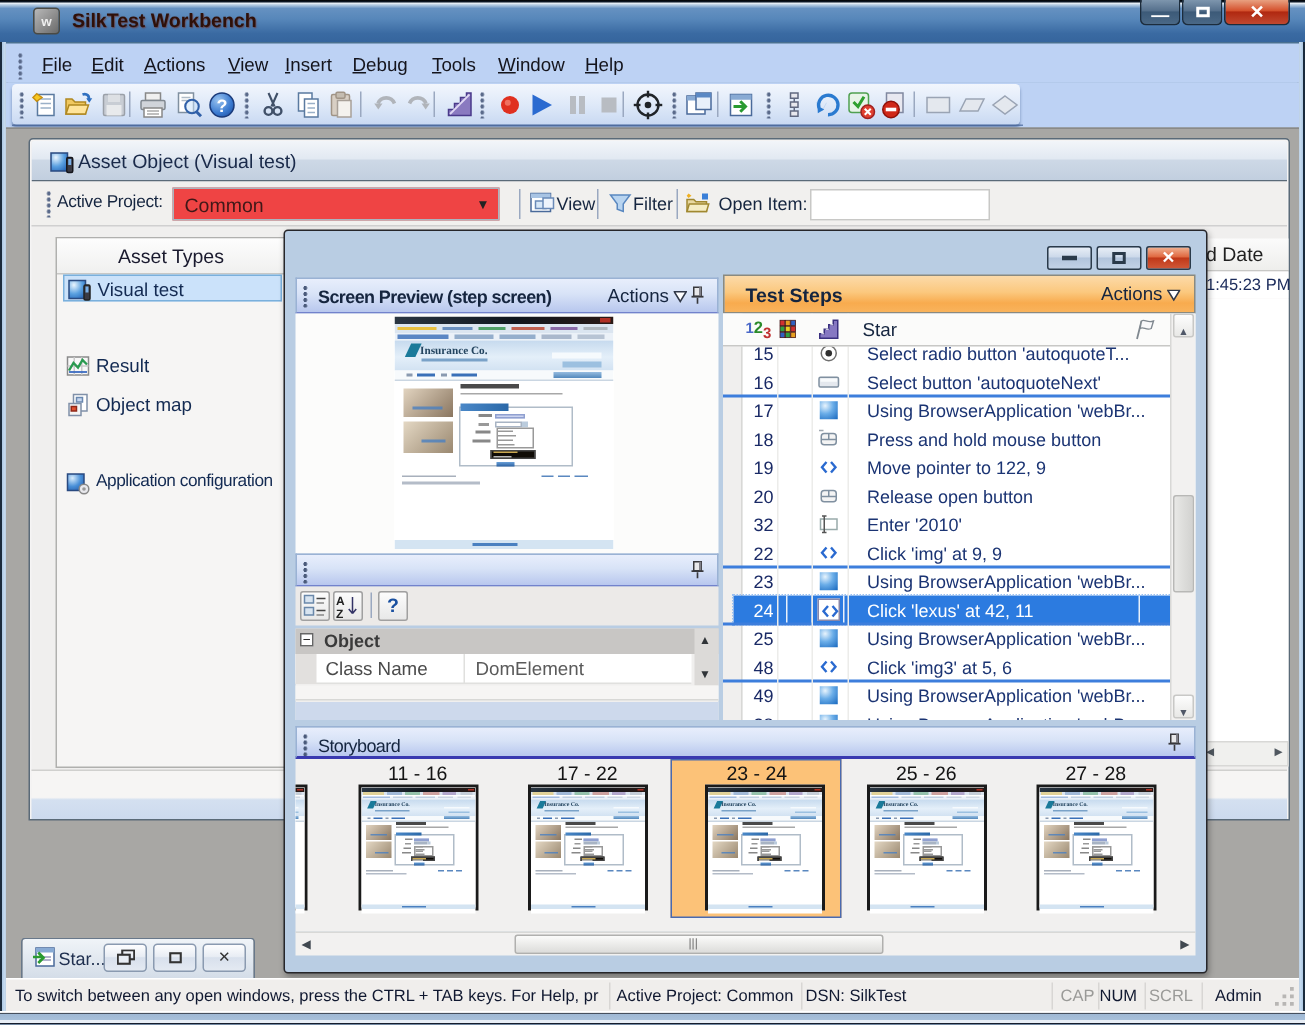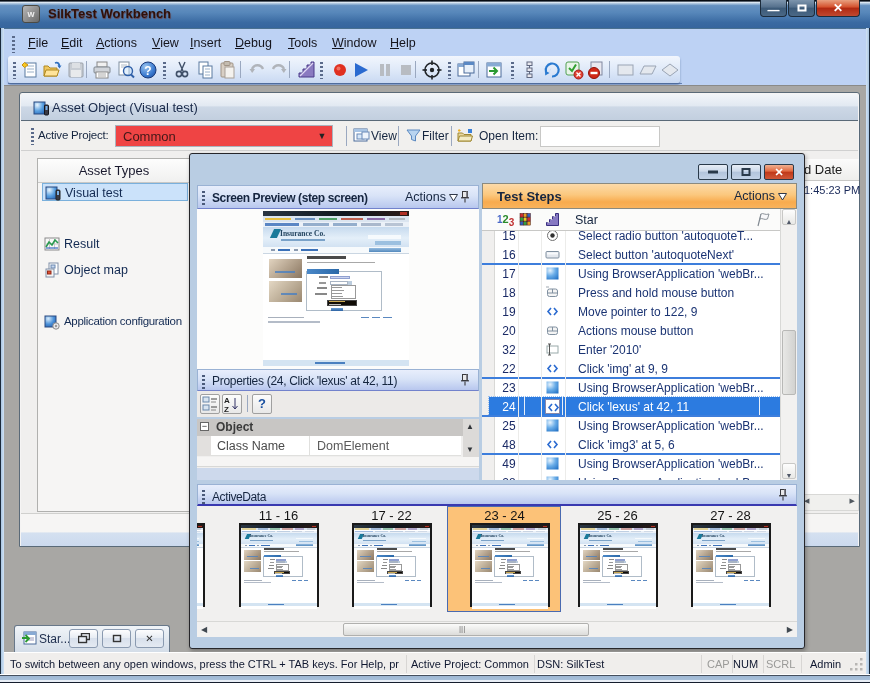--- a/index.html
+++ b/index.html
@@ -556,21 +556,20 @@
         <div style="position:absolute;left:120.0px;top:105.5px;width:9.0px;height:1.6px;background:#5a88c0;"></div>
         <div style="position:absolute;left:5.0px;top:110.0px;width:52.0px;height:1.6px;background:#b4bcc8;"></div>
         <div style="position:absolute;left:0.0px;top:149.0px;width:146.0px;height:6.0px;background:#d4e4f2;"></div>
         <div style="position:absolute;left:52.0px;top:150.8px;width:30.0px;height:2.5px;background:#4a80c0;"></div>
       </div>
     </div>
   </div>
 
 <div class="abs phead" id="pr-head">
     <span class="grip2"></span>
-    <span class="pt" style="font-weight:normal;letter-spacing:-0.3px;top:4px">Properties (24, Click 'lexus' at 42, 11)</span>
   <span class="pin pinsvg" style="left:260px;top:3px"><svg viewBox="0 0 14 14">
         <rect x="4.5" y="1.5" width="5" height="6" fill="#e8e8ea" stroke="#38383c"></rect>
         <rect x="8" y="1.5" width="1.5" height="6" fill="#808088"></rect>
         <line x1="3" y1="7.8" x2="11" y2="7.8" stroke="#38383c" stroke-width="1.2"></line>
         <line x1="7" y1="8.5" x2="7" y2="12.5" stroke="#38383c" stroke-width="1.1"></line>
       </svg></span>
   </div>
 <div class="abs" id="pr-tools">
   <div class="prbtn" style="left:3px"><svg width="18" height="18" viewBox="0 0 18 18">
         <rect x="2" y="2" width="6" height="5" fill="#d8e4f0" stroke="#6a88aa"></rect>
@@ -658,21 +657,21 @@
       <div class="trow" style="top:93px">
         <span class="num">19</span>
         <span class="stext">Move pointer to 122, 9</span>
         <span class="sicon"><svg viewBox="0 0 15 15">
             <path d="M6 4 L3 7.5 L6 11" fill="none" stroke="#2a6ad0" stroke-width="1.6"></path>
             <path d="M9 4 L12 7.5 L9 11" fill="none" stroke="#2a6ad0" stroke-width="1.6"></path>
           </svg></span>
       </div>
       <div class="trow" style="top:112px">
         <span class="num">20</span>
-        <span class="stext">Actions mouse button</span>
+        <span class="stext">Release open button</span>
         <span class="sicon"><svg viewBox="0 0 15 15">
             <rect x="2.5" y="4" width="10" height="7.5" rx="2" fill="#f4f4f4" stroke="#8090a0"></rect>
             <line x1="7.5" y1="4" x2="7.5" y2="8" stroke="#8090a0"></line>
             <line x1="2.5" y1="8" x2="12.5" y2="8" stroke="#8090a0"></line>
           </svg></span>
       </div>
       <div class="trow" style="top:131px">
         <span class="num">32</span>
         <span class="stext">Enter '2010'</span>
         <span class="sicon"><svg viewBox="0 0 15 15">
@@ -799,21 +798,21 @@
   </div>
   <div id="ts-sb">
       <div class="sbbtn" style="top:0"><span class="arr">▲</span></div>
       <div class="sbbtn" style="top:254px"><span class="arr">▼</span></div>
       <div class="sbthumb" style="top:121px;height:65px"></div>
     </div>
 </div>
 
 <div class="abs phead" id="sb-head" style="border-bottom:2px solid #3939b0">
     <span class="grip2"></span>
-    <span class="pt" style="font-weight:normal">ActiveData</span>
+    <span class="pt" style="font-weight:normal">Storyboard</span>
   <span class="pin pinsvg" style="left:578px;top:3px"><svg viewBox="0 0 14 14">
         <rect x="4.5" y="1.5" width="5" height="6" fill="#e8e8ea" stroke="#38383c"></rect>
         <rect x="8" y="1.5" width="1.5" height="6" fill="#808088"></rect>
         <line x1="3" y1="7.8" x2="11" y2="7.8" stroke="#38383c" stroke-width="1.2"></line>
         <line x1="7" y1="8.5" x2="7" y2="12.5" stroke="#38383c" stroke-width="1.1"></line>
       </svg></span>
   </div>
 <div class="abs" id="sb-body">
   <div id="sel-tile"></div>
   <span class="tile-lbl" style="left:25px">11 - 16</span>

